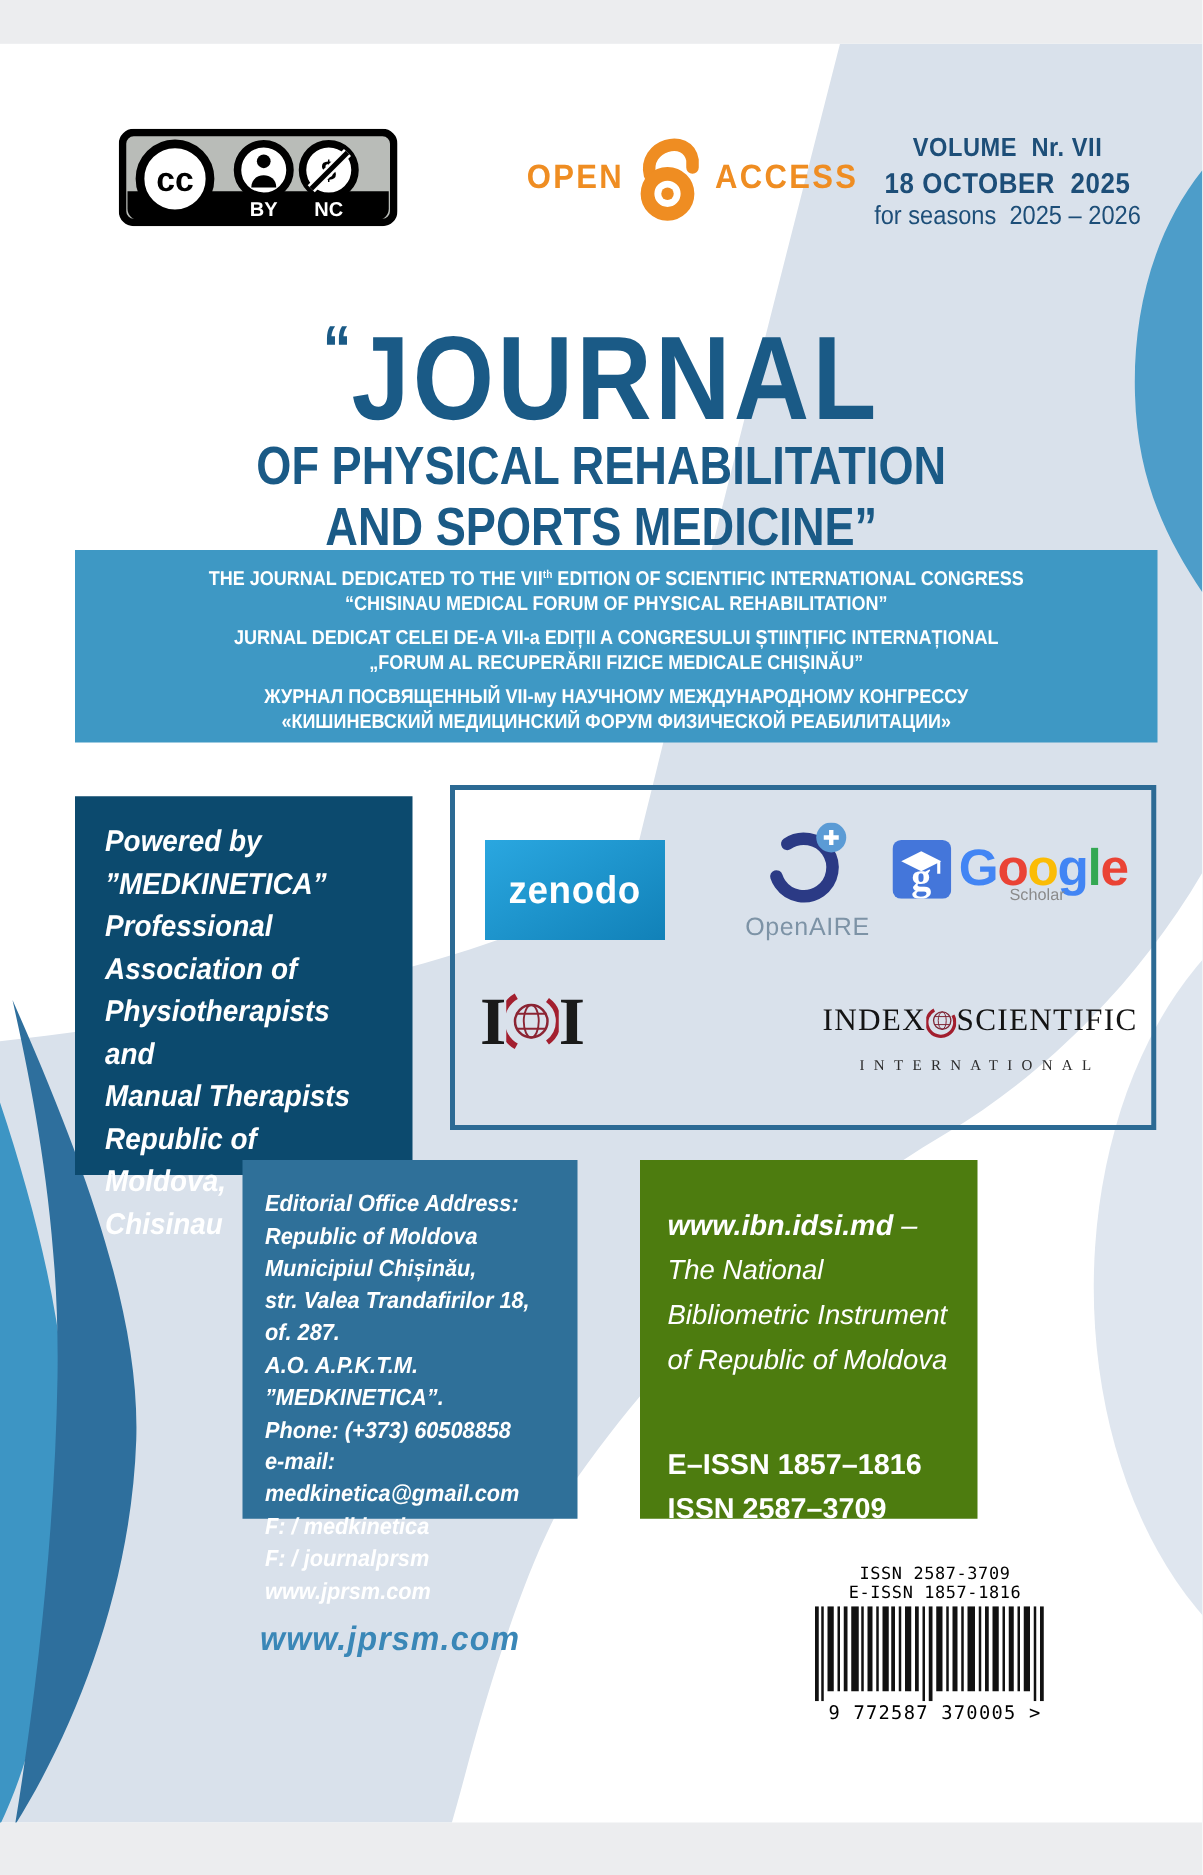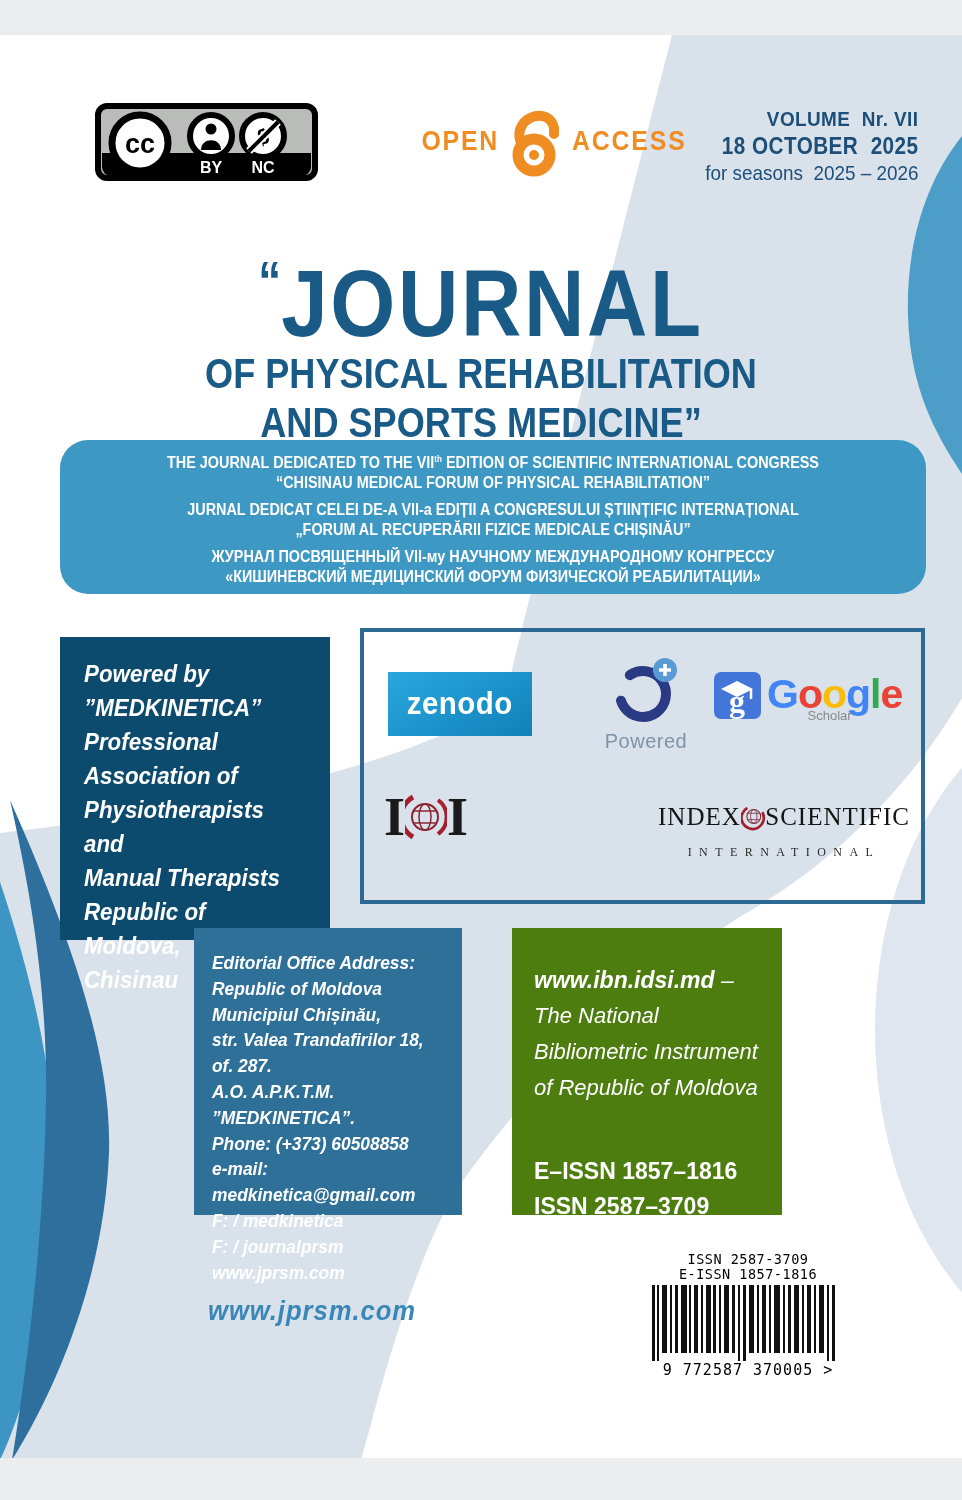--- a/index.html
+++ b/index.html
@@ -9,52 +9,52 @@
   .ws-pre{white-space:pre;}
 
   
   #bg{position:absolute;left:0;top:0;width:962px;height:1500px;}
 
   
   .cc-badge{left:95px;top:103px;}
   .oa{left:418px;top:104px;display:flex;align-items:center;gap:7px;}
   .oa-word{font-size:27px;font-weight:bold;color:#ef8d22;letter-spacing:2px;
            display:inline-block;transform:scaleX(.92);}
-  .vol{left:681px;top:106px;width:250px;text-align:right;color:#1d4e78;}
+  .vol{left:681px;top:106px;width:250px;text-align:center;color:#1d4e78;}
   .vol div{transform:scaleX(.9);transform-origin:center;}
   .vol-l1{font-size:21px;font-weight:bold;line-height:26px;letter-spacing:.5px;}
   .vol-l2{font-size:23px;font-weight:bold;line-height:28px;letter-spacing:.5px;}
   .vol-l3{font-size:21px;line-height:26px;}
 
   
   .title{left:16px;top:234px;width:930px;text-align:center;color:#1a5a86;}
   .t1{font-size:95px;font-weight:bold;line-height:92px;letter-spacing:3px;
       transform:scaleX(.88);transform-origin:center;}
   .t1 .q{font-size:52px;vertical-align:38px;letter-spacing:0;}
   .t2,.t3{font-size:43px;font-weight:bold;line-height:49px;letter-spacing:0;
       transform:scaleX(.84);transform-origin:center;}
 
   
   .banner{left:60px;top:440px;width:866px;height:154px;background:#3e98c4;color:#fff;
-          text-align:center;padding-top:10px;box-sizing:border-box;border-radius:28px;}
+          text-align:center;padding-top:10px;box-sizing:border-box;}
   .b-line{font-size:16px;font-weight:bold;line-height:19.5px;transform:scaleX(.9);
           transform-origin:center;}
   .b-line sup{font-size:9px;}
   .b-group{margin-bottom:8px;}
 
   
   .powered{left:60px;top:637px;width:270px;height:303px;background:#0c4a6e;
            box-sizing:border-box;padding:20px 16px 0 24px;}
   .powered div{color:#fff;font-size:24px;font-weight:bold;font-style:italic;
                line-height:34px;transform:scaleX(.93);transform-origin:left;}
 
   
   .logoframe{left:360px;top:628px;width:565px;height:276px;border:4px solid #2c6a94;
              box-sizing:border-box;}
-  .zenodo{left:24px;top:40px;width:144px;height:64px;display:flex;align-items:center;
+  .zenodo{left:24px;top:40px;width:144px;height:80px;display:flex;align-items:center;
           justify-content:center;background:linear-gradient(150deg,#2aa7e0 0%,#1181b8 100%);}
   .zenodo span{color:#fff;font-size:31px;font-weight:bold;letter-spacing:.5px;
                transform:scaleX(.95);}
   .openaire{left:222px;top:26px;width:120px;text-align:center;}
   .openaire .oa-name{font-size:20px;color:#7d93a6;letter-spacing:.5px;margin-top:2px;}
   .gscholar{left:350px;top:40px;display:flex;align-items:flex-start;}
   .gword{font-size:41px;font-weight:bold;letter-spacing:-1px;line-height:44px;margin-left:6px;}
   .gsch{font-size:13px;color:#8a8a8a;text-align:center;margin-top:-8px;padding-right:4px;}
   .ici{left:20px;top:158px;display:flex;align-items:center;color:#1a1a1a;}
   .ici .bigI{font-family:"Liberation Serif",serif;font-size:54px;font-weight:bold;line-height:54px;}
@@ -177,21 +177,21 @@
       <span>zenodo</span>
     </div>
 
     <div class="abs openaire">
       <svg width="70" height="66" viewBox="0 0 70 66">
         <circle cx="32" cy="36" r="23" fill="none" stroke="#2b3a85" stroke-width="10" stroke-dasharray="115 30" transform="rotate(-125 32 36)" stroke-linecap="round"></circle>
         <circle cx="54" cy="12" r="12" fill="#5b9bd5"></circle>
         <line x1="54" y1="6" x2="54" y2="18" stroke="#fff" stroke-width="3.5"></line>
         <line x1="48" y1="12" x2="60" y2="12" stroke="#fff" stroke-width="3.5"></line>
       </svg>
-      <div class="oa-name">Powered</div>
+      <div class="oa-name">OpenAIRE</div>
     </div>
 
     <div class="abs gscholar">
       <svg width="47" height="47" viewBox="0 0 47 47">
         <rect x="0" y="0" width="47" height="47" rx="7" fill="#4476da"></rect>
         <text x="23" y="40" text-anchor="middle" font-family="Liberation Serif,serif" font-size="32" font-weight="bold" fill="#fff">g</text>
         <path d="M7,17 L23,9 L39,17 L23,25 Z" fill="#fff"></path>
         <line x1="37" y1="17" x2="37" y2="27" stroke="#fff" stroke-width="2.5"></line>
       </svg>
       <div>

